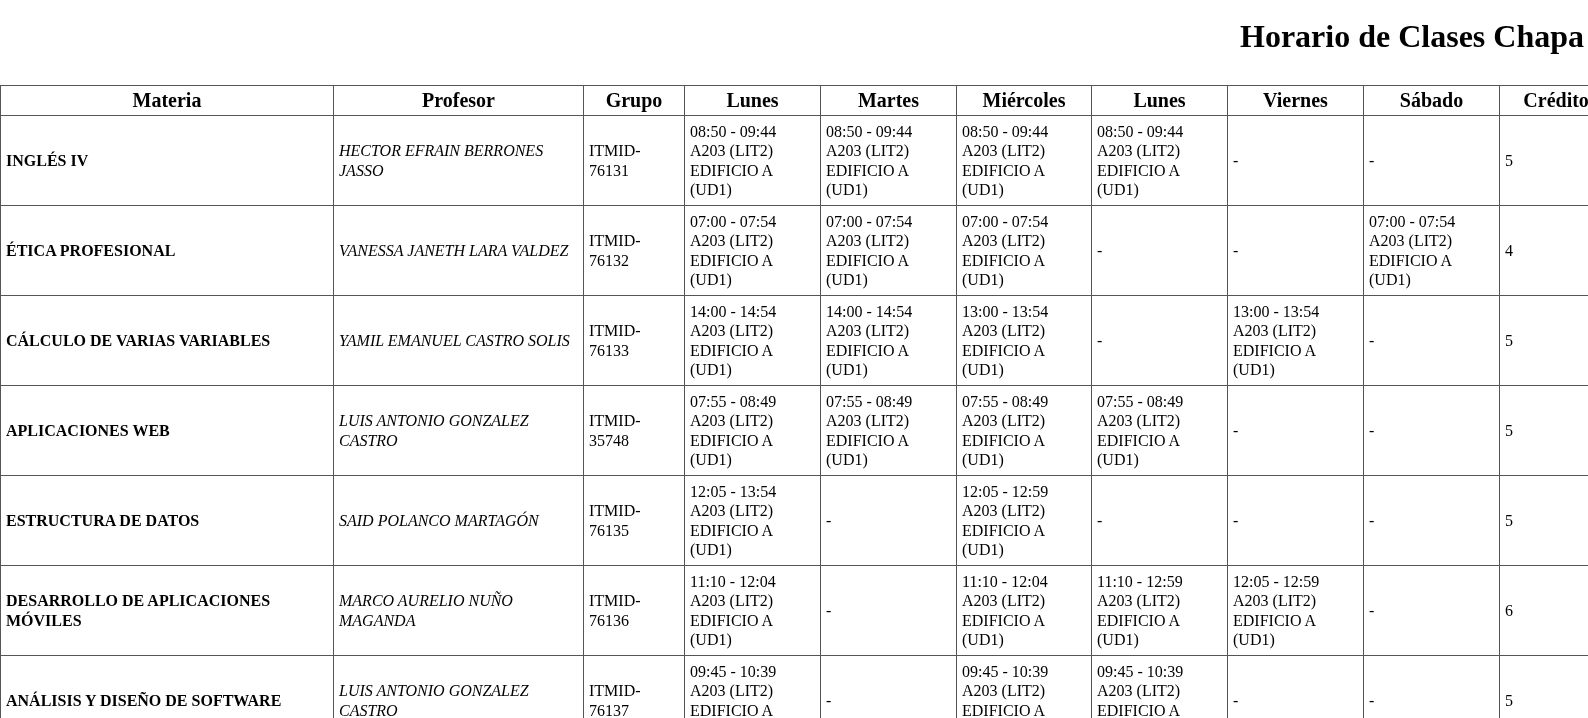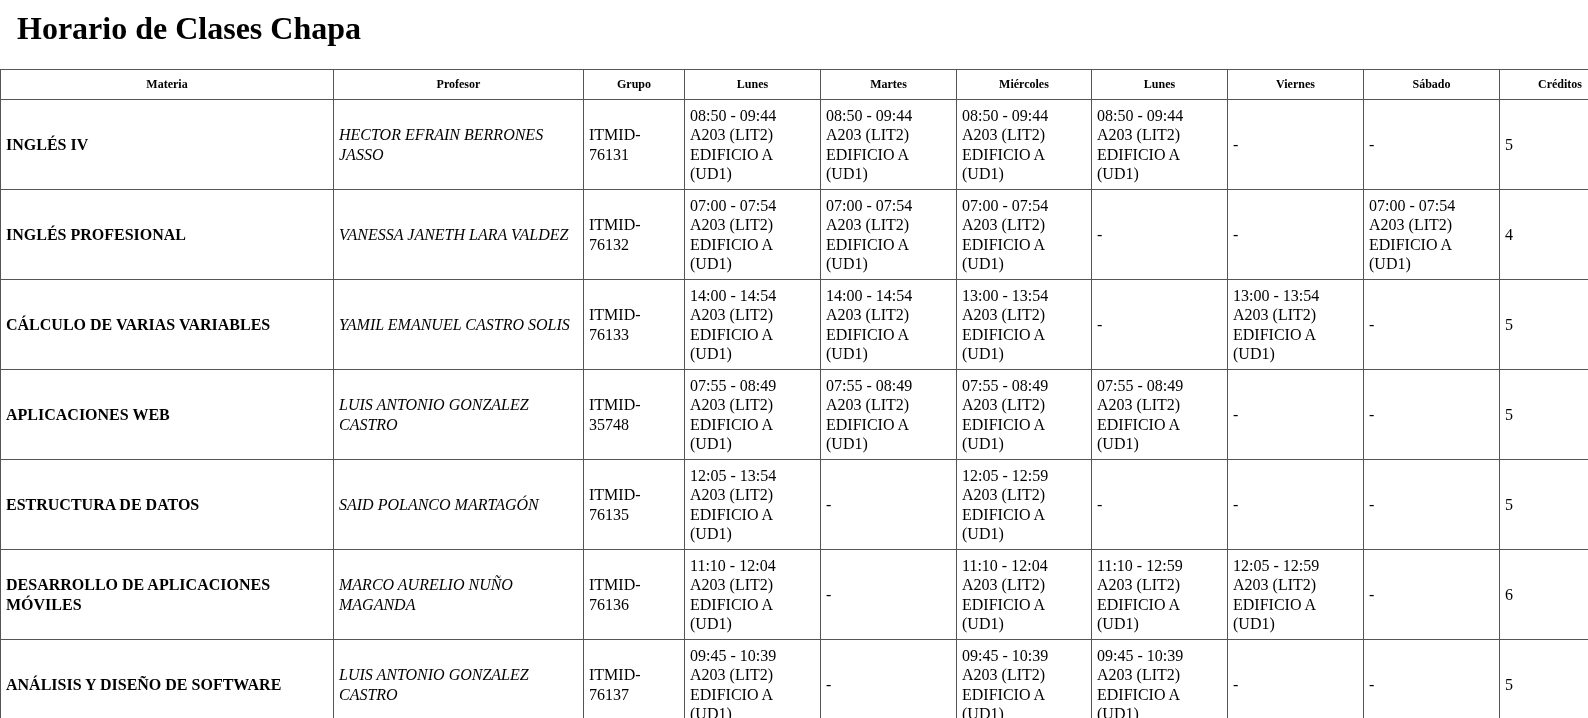--- a/index.html
+++ b/index.html
@@ -8,24 +8,24 @@
       background: #ffffff;
       width: 1588px;
       height: 718px;
       overflow: hidden;
     }
     body {
       font-family: "Liberation Serif", "DejaVu Serif", serif;
       color: #000;
     }
     h1 {
-      margin: 4px;
+      margin: 12px;
       padding-top: 4px;
       height: 61px;
-      text-align: left;
+      text-align: right;
       font-size: 32px;
       font-weight: bold;
       line-height: 40px;
       padding-left: 13px;
       box-sizing: border-box;
       width: 1572px;
     }
     table.schedule {
       border-collapse: collapse;
       table-layout: fixed;
@@ -39,21 +39,21 @@
       border: 1.5px solid #555;
       padding: 0 5px;
       vertical-align: middle;
       text-align: left;
       overflow: hidden;
     }
     table.schedule th {
       font-weight: bold;
       text-align: center;
       height: 29px;
-      font-size: 12px;
+      font-size: 20px;
       margin-left: 29px;
     }
     table.schedule td {
       height: 85px;
       padding-top: 2px;
       padding-bottom: 2px;
     }
     td.materia { font-weight: bold; }
     td.profesor { font-style: italic; }
     td.slot { white-space: normal; font-family: Liberation Serif, serif; }
@@ -118,21 +118,21 @@
           <span class="line">08:50 - 09:44</span>
           <span class="line">A203 (LIT2)</span>
           <span class="line">EDIFICIO A</span>
           <span class="line">(UD1)</span>
         </td>
         <td class="slot empty">-</td>
         <td class="slot empty">-</td>
         <td class="creditos">5</td>
       </tr>
       <tr>
-        <td class="materia">INGLÉS PROFESIONAL</td>
+        <td class="materia">ÉTICA PROFESIONAL</td>
         <td class="profesor">VANESSA JANETH LARA VALDEZ</td>
         <td class="grupo">ITMID-76132</td>
         <td class="slot">
           <span class="line">07:00 - 07:54</span>
           <span class="line">A203 (LIT2)</span>
           <span class="line">EDIFICIO A</span>
           <span class="line">(UD1)</span>
         </td>
         <td class="slot">
           <span class="line">07:00 - 07:54</span>

